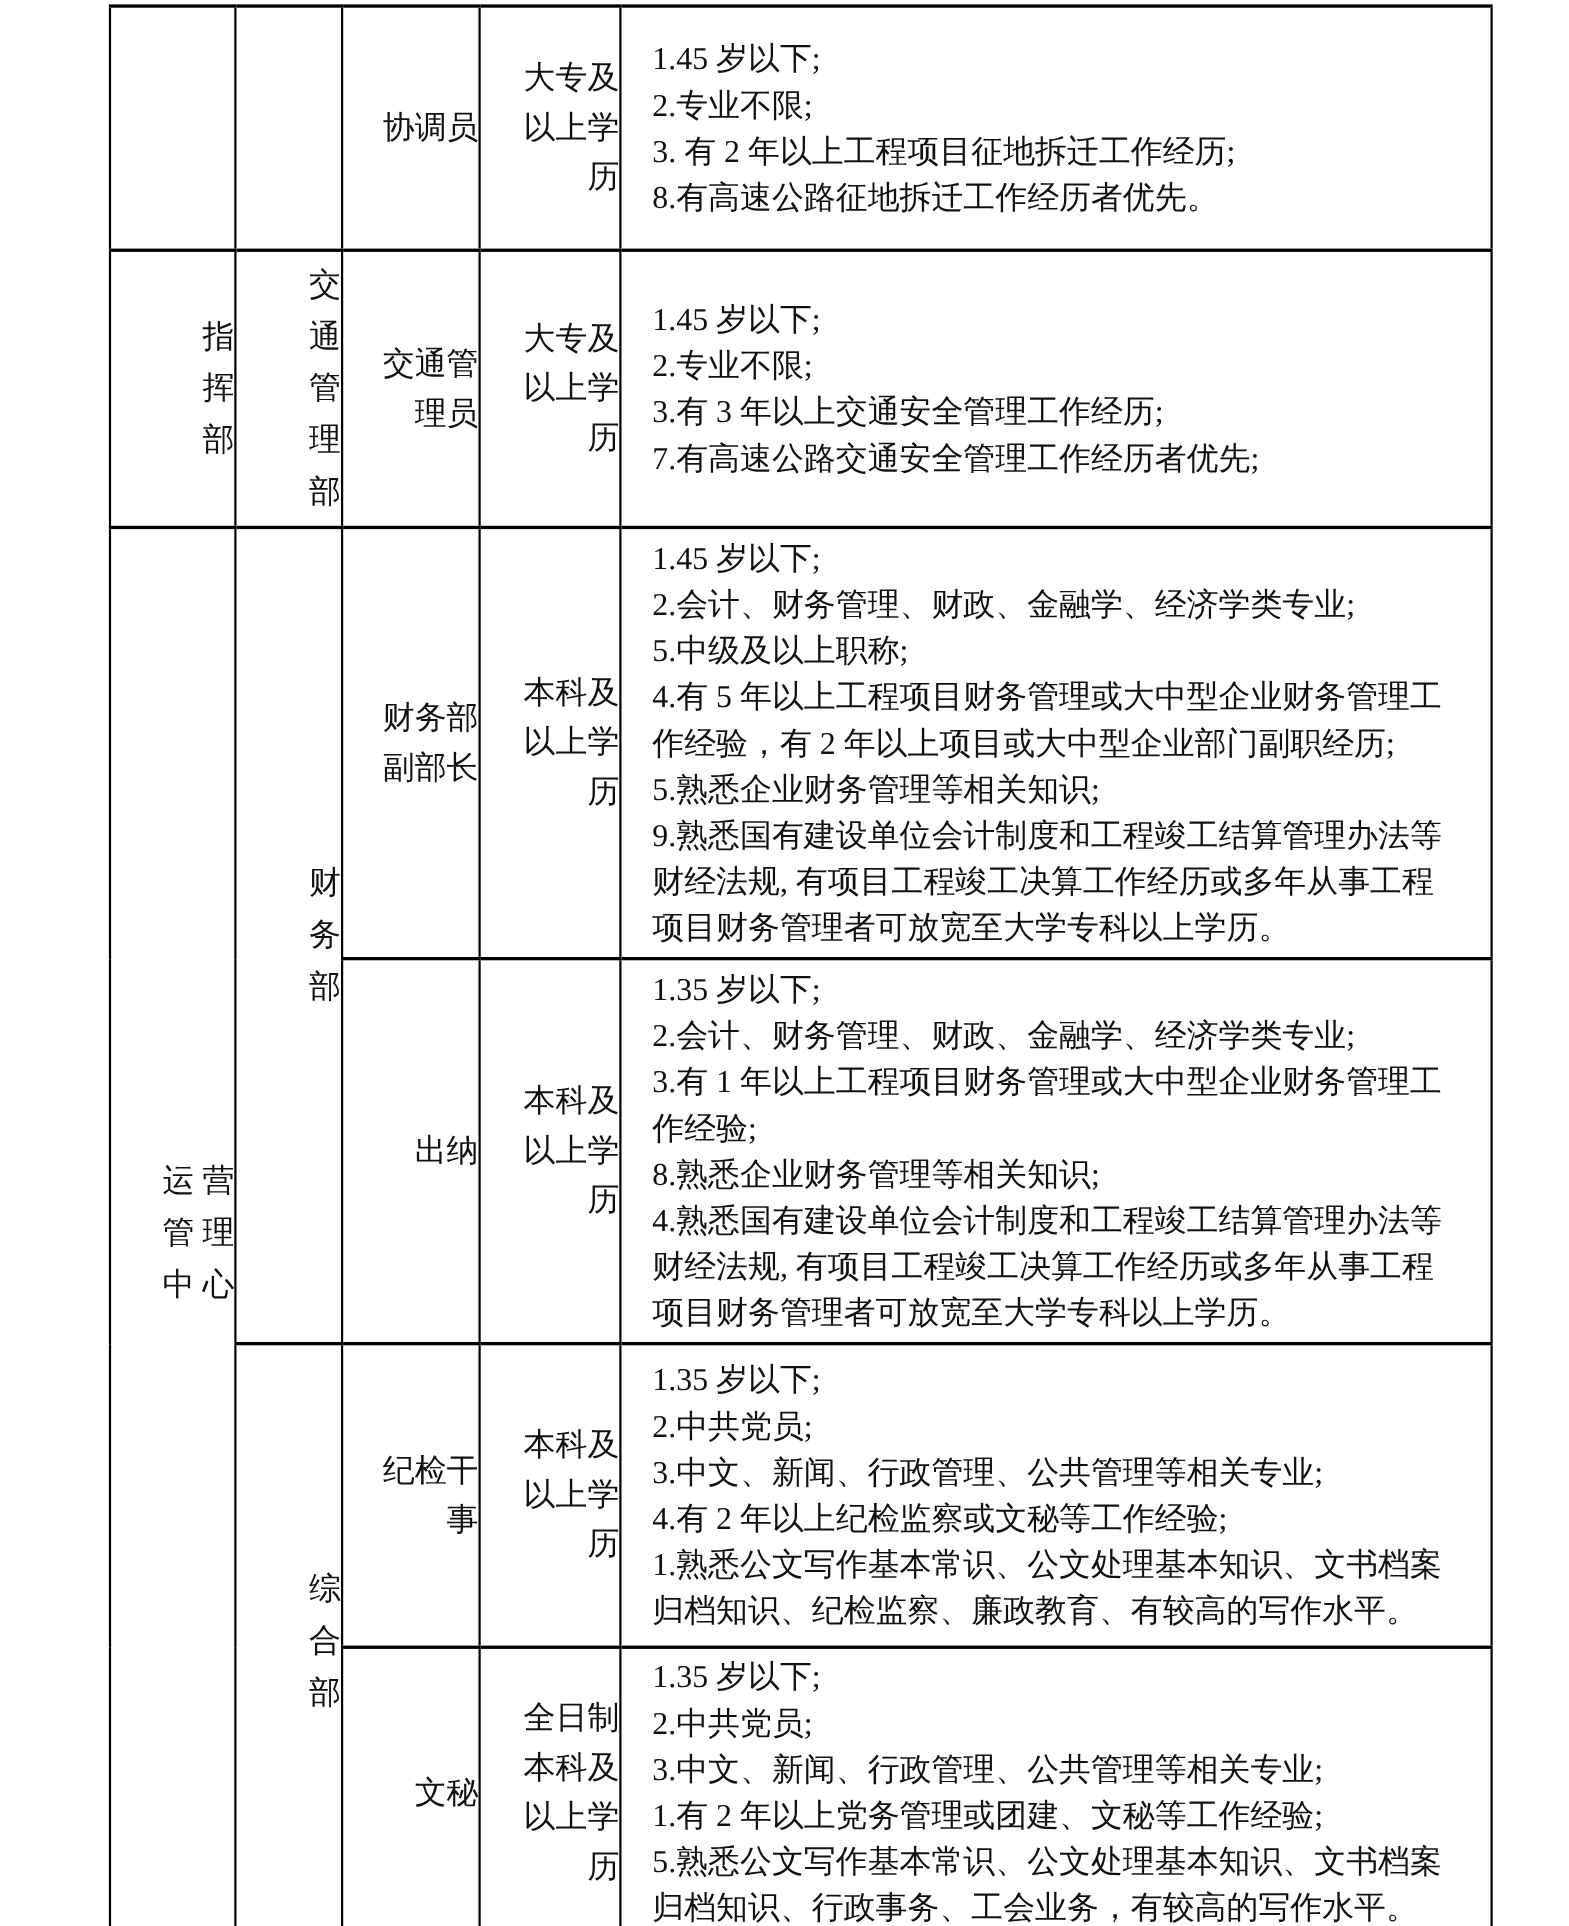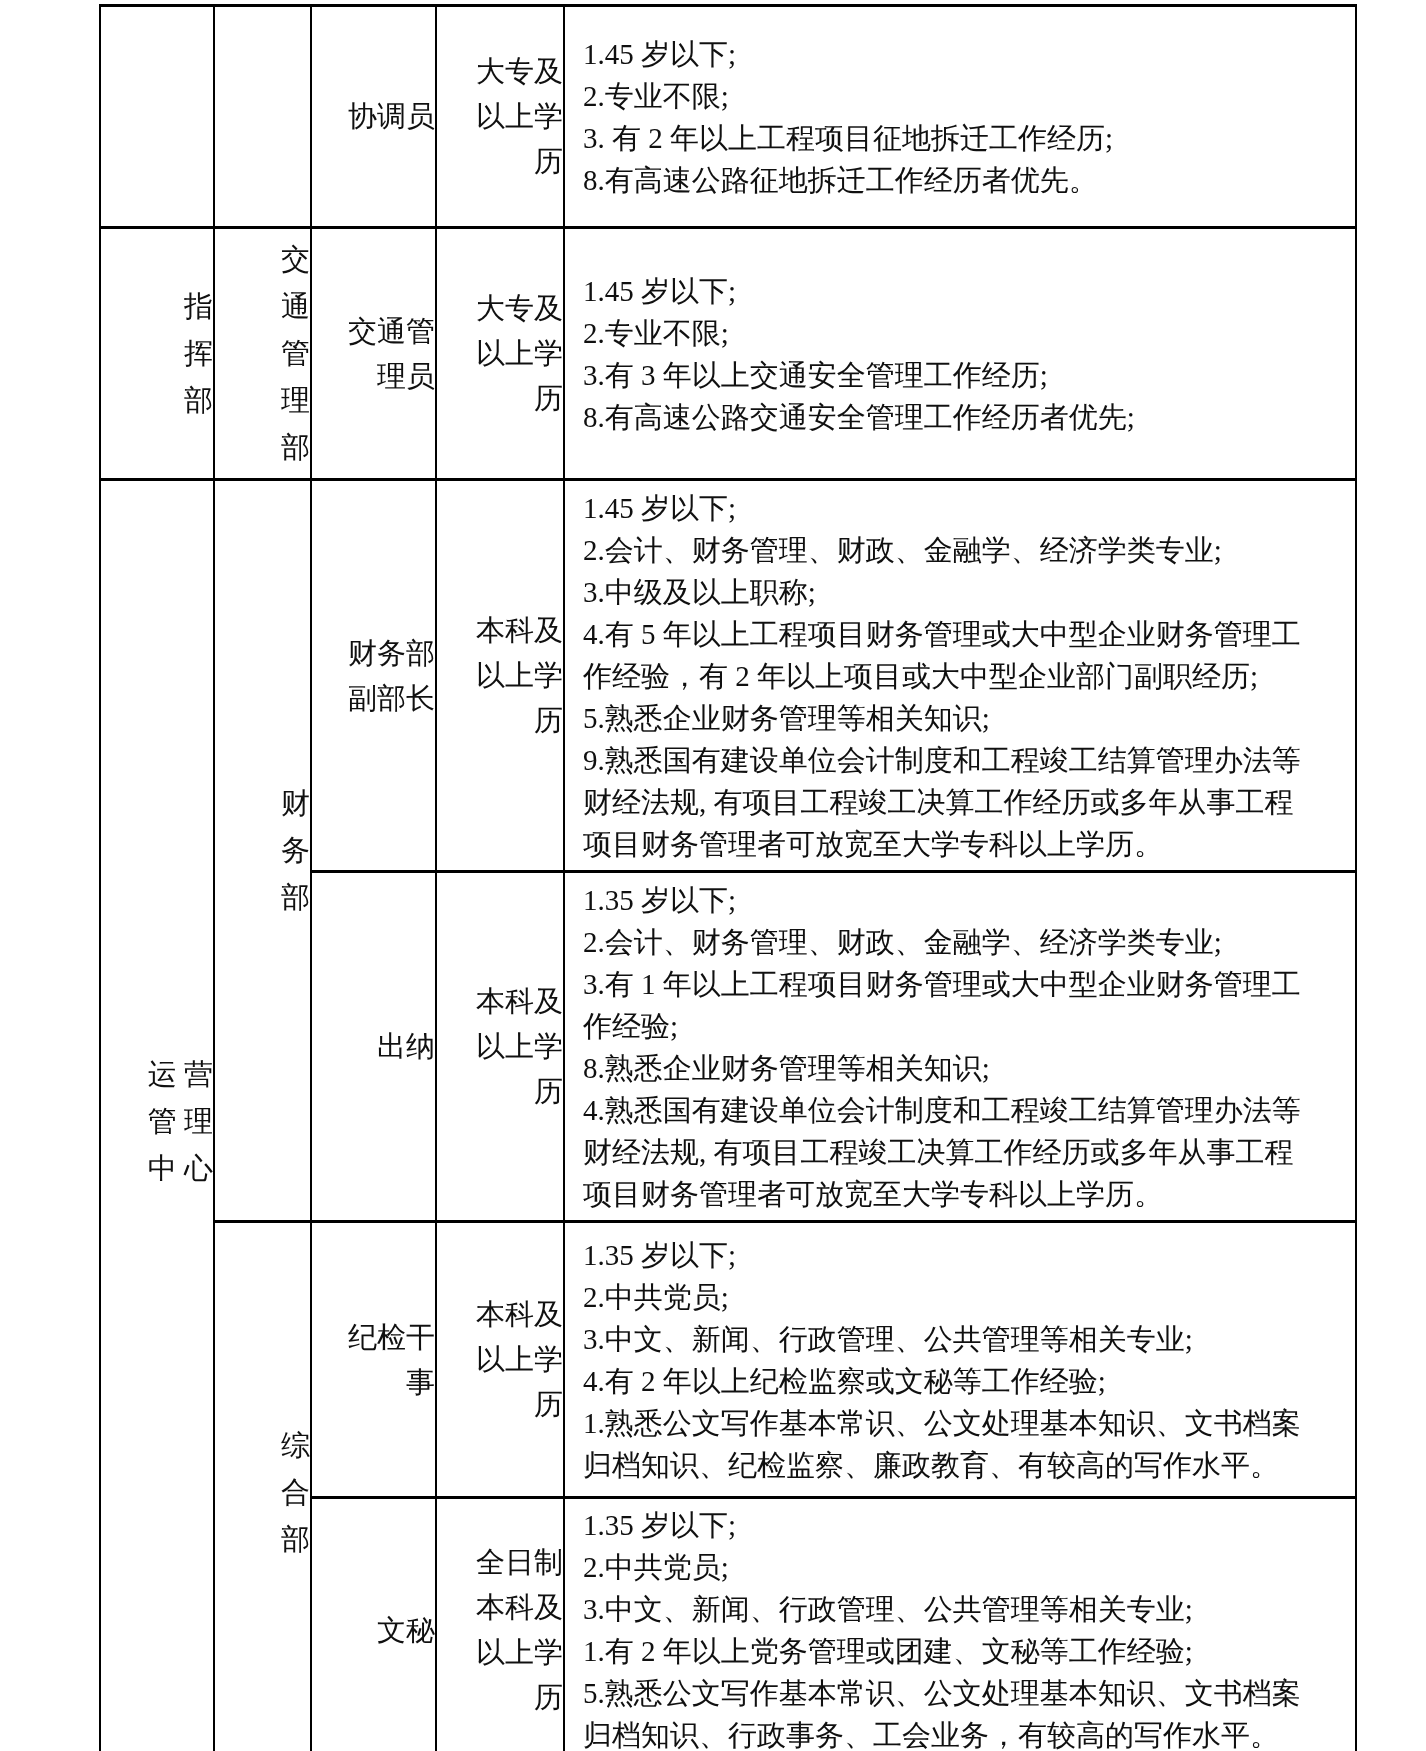--- a/index.html
+++ b/index.html
@@ -24,21 +24,21 @@
     vertical-align:middle;
   }
   td.c-dept,td.c-sub,td.c-pos,td.c-edu{
     text-align:right;
     white-space:pre;
   }
   td.c-dept,td.c-sub{line-height:47px;}
   td.c-pos,td.c-edu{line-height:45px;}
   td.c-req{
     text-align:left;
-    padding:5px 44px 5px 18px;
+    padding:5px 44px 5px 28px;
     line-height:42px;
   }
   .req-item{
     white-space:pre-wrap;
     word-break:break-all;
   }
 </style>
 </head>
 <body>
 
@@ -79,40 +79,40 @@
 部</td>
       <td class="c-pos">交通管
 理员</td>
       <td class="c-edu">大专及
 以上学
 历</td>
       <td class="c-req">
         <div class="req-item">1.45 岁以下;</div>
         <div class="req-item">2.专业不限;</div>
         <div class="req-item">3.有 3 年以上交通安全管理工作经历;</div>
-        <div class="req-item">8.有高速公路交通安全管理工作经历者优先;</div>
+        <div class="req-item">7.有高速公路交通安全管理工作经历者优先;</div>
       </td>
     </tr>
 
     <tr style="height:392px">
       <td class="c-dept" rowspan="4">运 营
 管 理
 中 心</td>
       <td class="c-sub" rowspan="2">财
 务
 部</td>
       <td class="c-pos">财务部
 副部长</td>
       <td class="c-edu">本科及
 以上学
 历</td>
       <td class="c-req">
         <div class="req-item">1.45 岁以下;</div>
         <div class="req-item">2.会计、财务管理、财政、金融学、经济学类专业;</div>
-        <div class="req-item">3.中级及以上职称;</div>
+        <div class="req-item">5.中级及以上职称;</div>
         <div class="req-item">4.有 5 年以上工程项目财务管理或大中型企业财务管理工作经验，有 2 年以上项目或大中型企业部门副职经历;</div>
         <div class="req-item">5.熟悉企业财务管理等相关知识;</div>
         <div class="req-item">9.熟悉国有建设单位会计制度和工程竣工结算管理办法等财经法规, 有项目工程竣工决算工作经历或多年从事工程项目财务管理者可放宽至大学专科以上学历。</div>
       </td>
     </tr>
 
     <tr style="height:350px">
       <td class="c-pos">出纳</td>
       <td class="c-edu">本科及
 以上学

